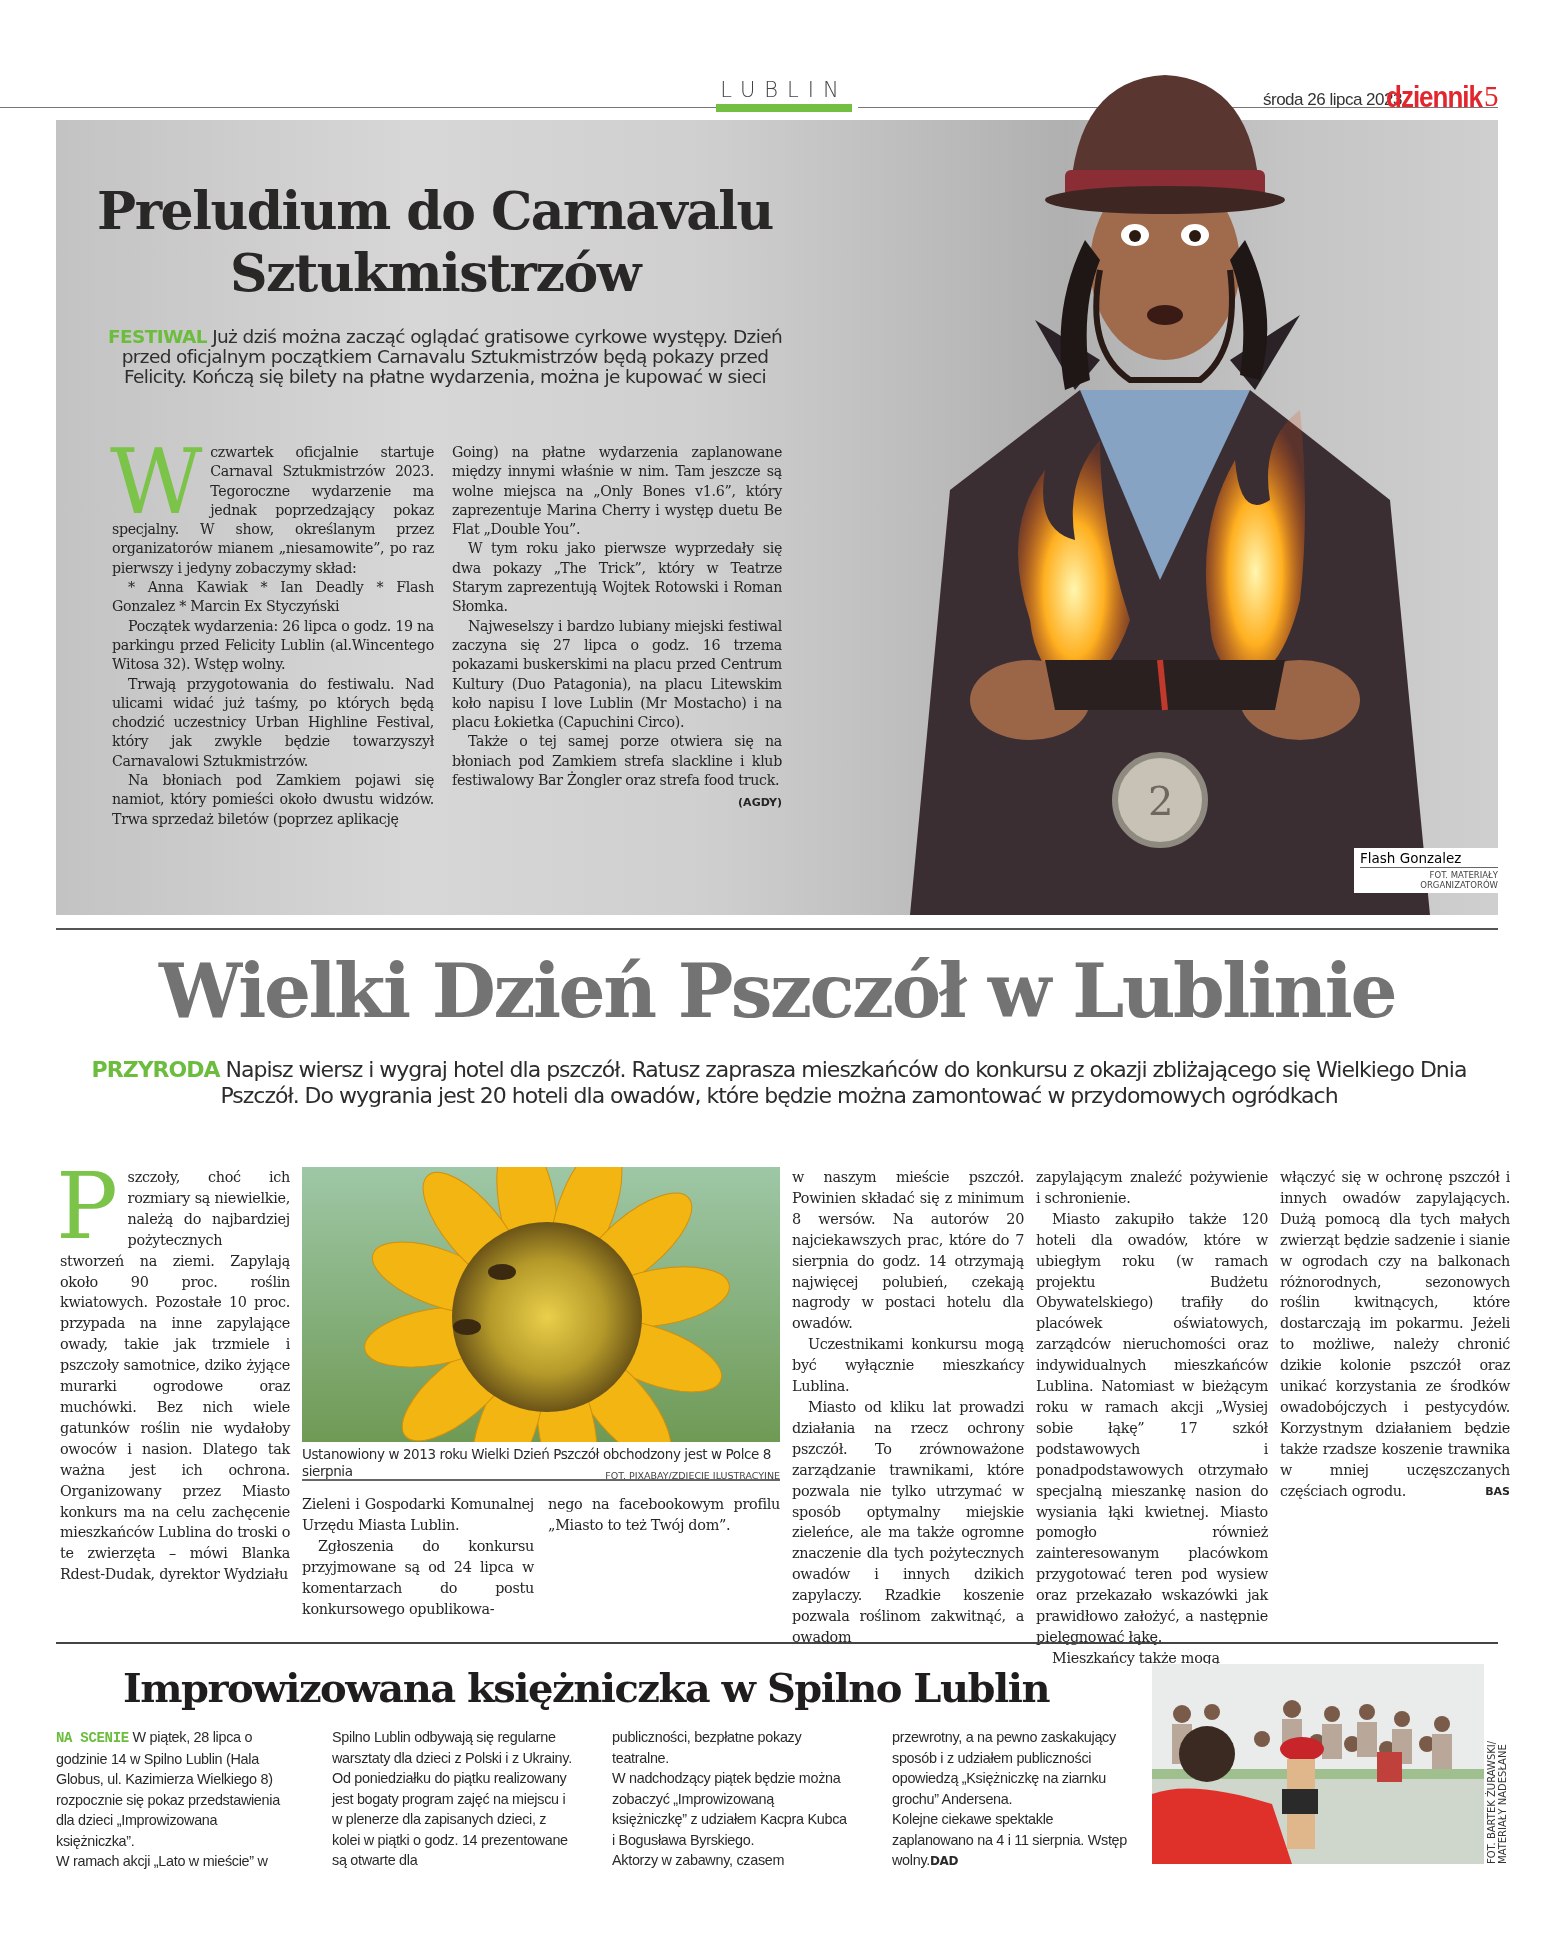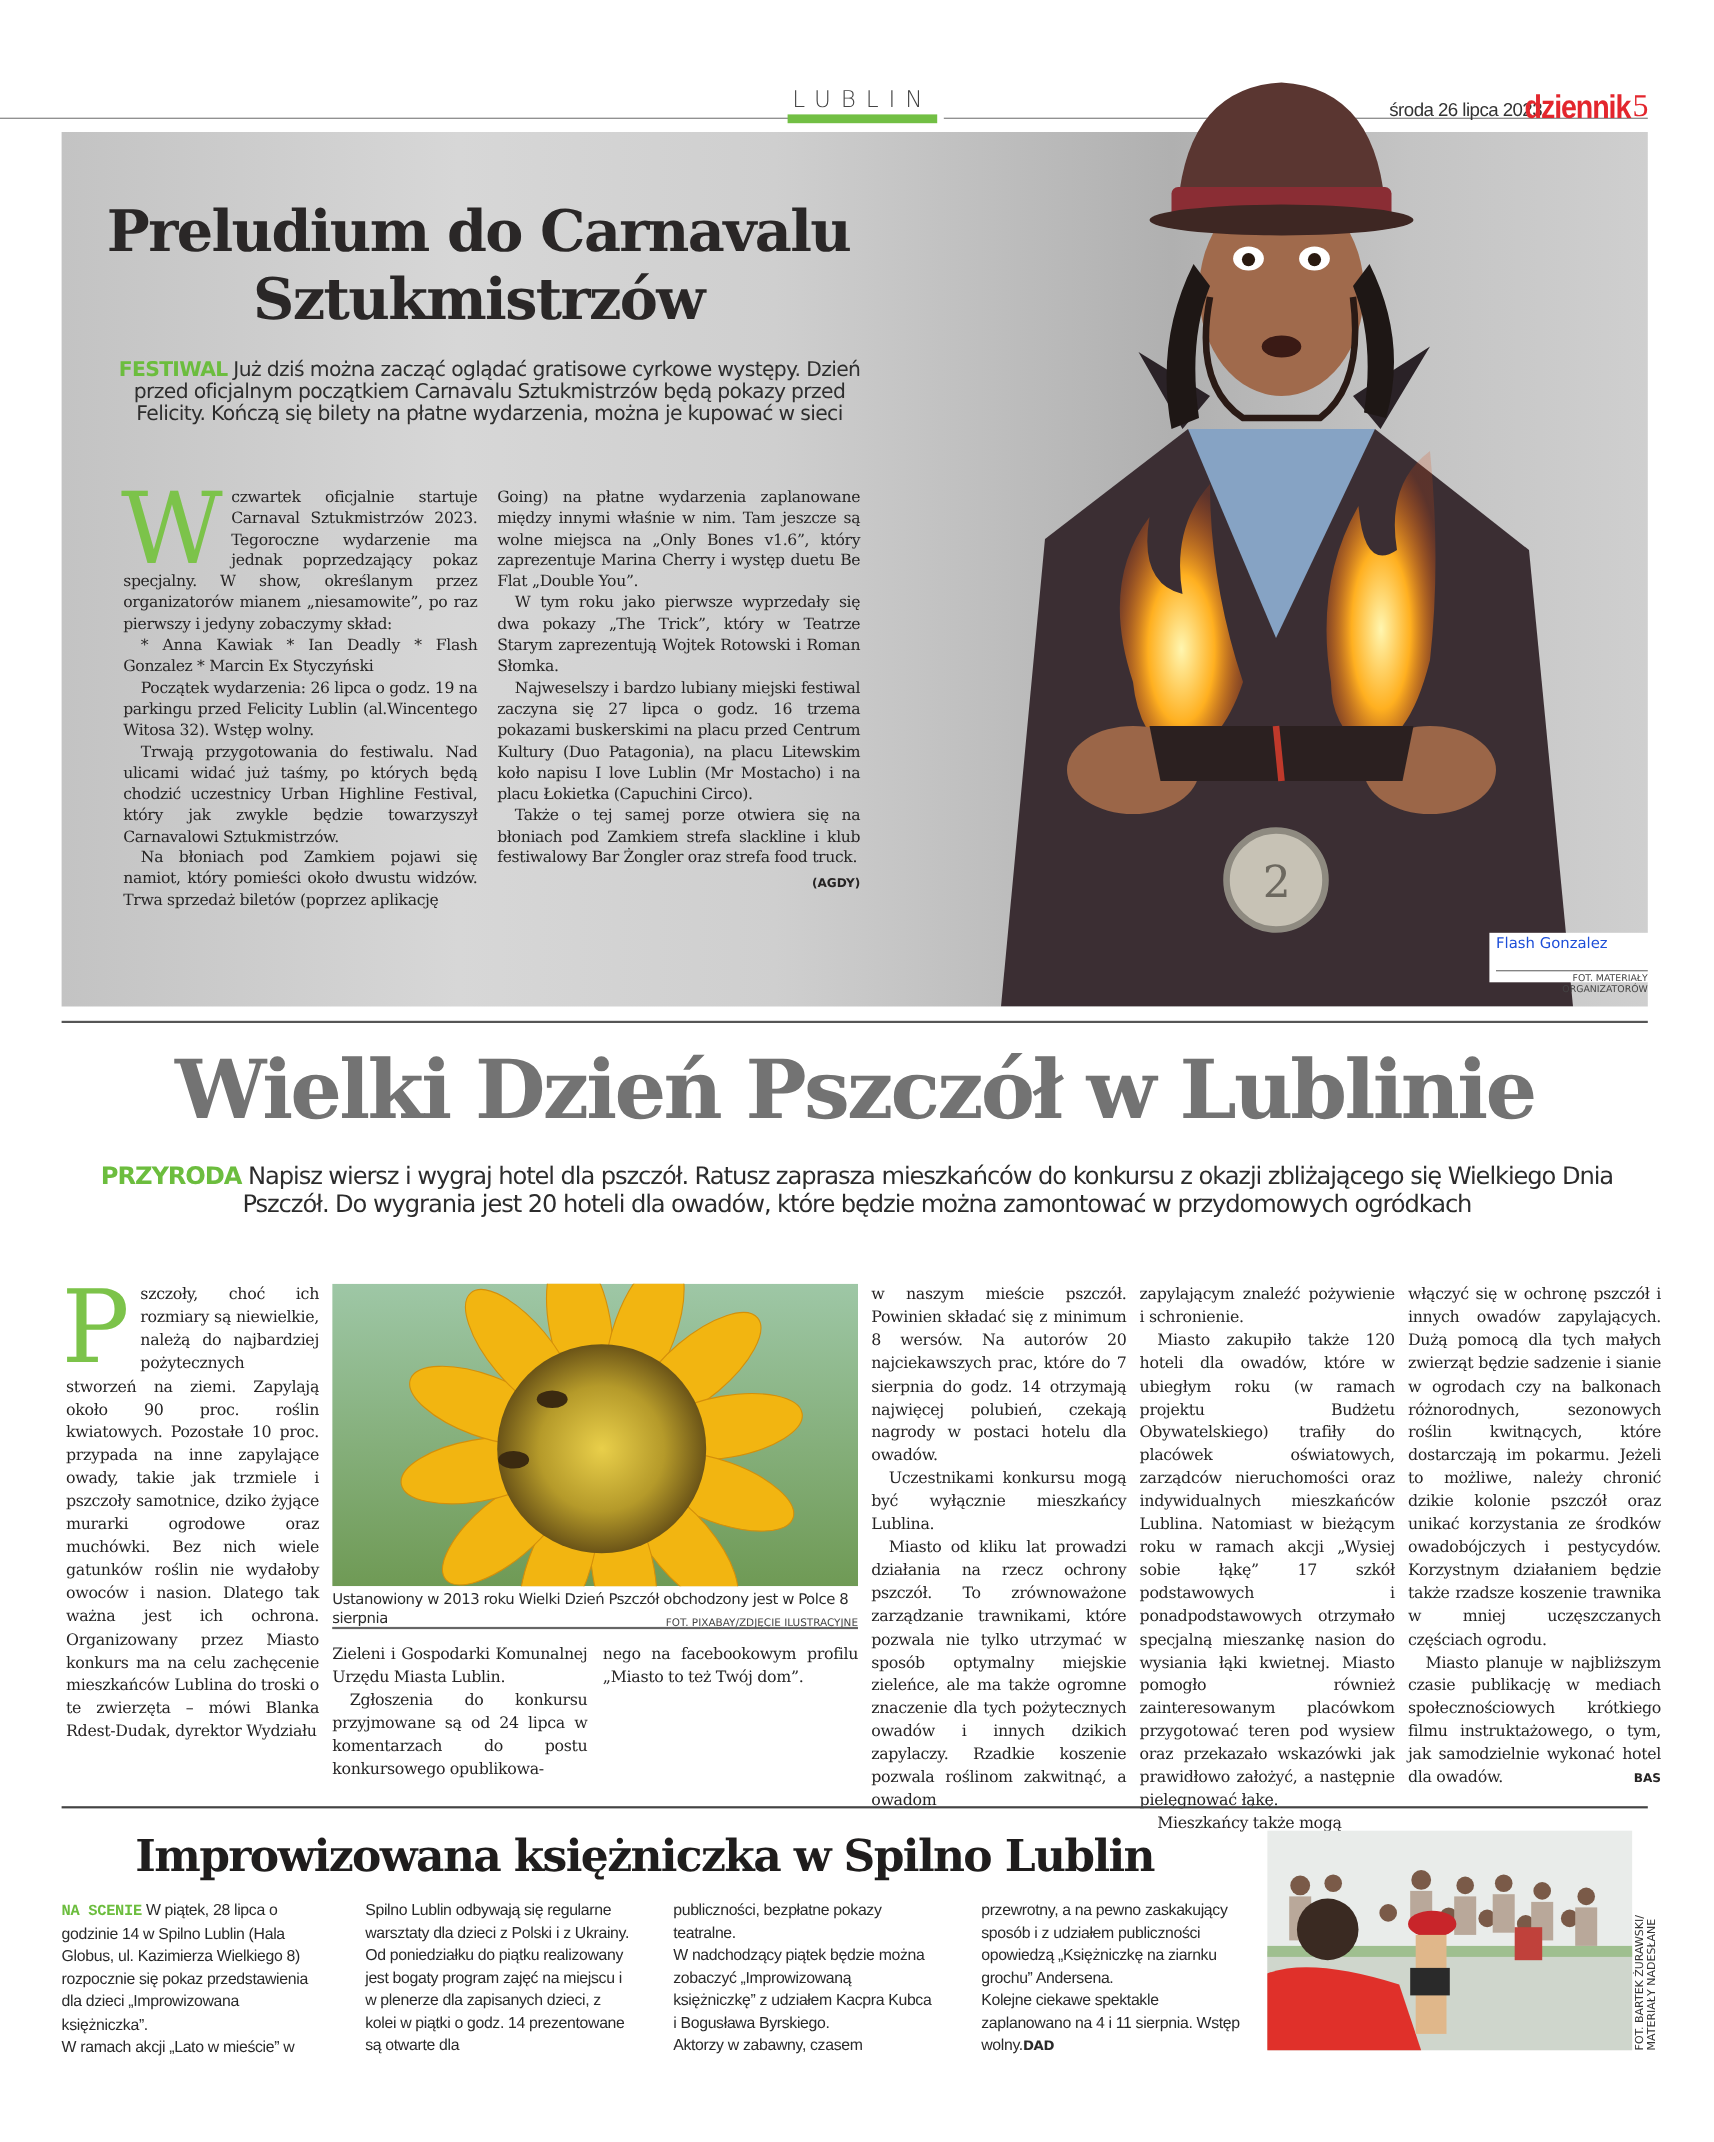--- a/index.html
+++ b/index.html
@@ -43,21 +43,21 @@
   .col p { text-indent: 16px; }
   .col p.noind { text-indent: 0; }
   .top-col1 { left: 112px; top: 443px; width: 322px; }
   .top-col2 { left: 452px; top: 443px; width: 330px; }
   .dropcap-w {
     float: left; font-family: "DejaVu Serif", serif; color: #7cc34a; font-size: 90px; line-height: 70px;
     margin: 4px 8px 0 -2px; font-weight: 400;
   }
   .byline { text-align: right; font-family: "DejaVu Sans", sans-serif; font-weight: 700; font-size: 11px; letter-spacing: 0; margin-top: 3px; }
   .cap-box { left: 1354px; top: 848px; width: 150px; height: 45px; background: #fff; padding: 2px 6px 0 6px; }
-  .cap-name { font-family: "DejaVu Sans", sans-serif; font-size: 13.5px; color: #1d4ed8; border-bottom: 1px solid #666; padding-bottom: 16px; }
+  .cap-name { font-family: "DejaVu Sans", sans-serif; font-size: 13.5px; color: #000000; border-bottom: 1px solid #666; padding-bottom: 1px; }
   .cap-credit { font-family: "DejaVu Sans", sans-serif; font-size: 8.5px; color: #444; text-align: right; line-height: 10px; margin-top: 2px; }
 
   .rule1 { left: 56px; top: 928px; width: 1442px; height: 2px; background: #555; }
 
   
   .bee-title {
     left: 56px; top: 948px; width: 1442px; text-align: center;
     font-family: "DejaVu Serif", serif; font-weight: 700; font-size: 74px; line-height: 86px; color: #737373; letter-spacing: -2.5px;
   }
   .bee-lead {
@@ -249,21 +249,20 @@
   <p>Uczestnikami konkursu mogą być wyłącznie mieszkańcy Lublina.</p>
   <p>Miasto od kliku lat prowadzi działania na rzecz ochrony pszczół. To zrównoważone zarządzanie trawnikami, które pozwala nie tylko utrzymać w sposób optymalny miejskie zieleńce, ale ma także ogromne znaczenie dla tych pożytecznych owadów i innych dzikich zapylaczy. Rzadkie koszenie pozwala roślinom zakwitnąć, a owadom</p>
 </div>
 <div class="abs col bcol bee-c4">
   <p class="noind">zapylającym znaleźć pożywienie i schronienie.</p>
   <p>Miasto zakupiło także 120 hoteli dla owadów, które w ubiegłym roku (w ramach projektu Budżetu Obywatelskiego) trafiły do placówek oświatowych, zarządców nieruchomości oraz indywidualnych mieszkańców Lublina. Natomiast w bieżącym roku w ramach akcji „Wysiej sobie łąkę” 17 szkół podstawowych i ponadpodstawowych otrzymało specjalną mieszankę nasion do wysiania łąki kwietnej. Miasto pomogło również zainteresowanym placówkom przygotować teren pod wysiew oraz przekazało wskazówki jak prawidłowo założyć, a następnie pielęgnować łąkę.</p>
   <p>Mieszkańcy także mogą</p>
 </div>
 <div class="abs col bcol bee-c5">
   <p class="noind">włączyć się w ochronę pszczół i innych owadów zapylających. Dużą pomocą dla tych małych zwierząt będzie sadzenie i sianie w ogrodach czy na balkonach różnorodnych, sezonowych roślin kwitnących, które dostarczają im pokarmu. Jeżeli to możliwe, należy chronić dzikie kolonie pszczół oraz unikać korzystania ze środków owadobójczych i pestycydów. Korzystnym działaniem będzie także rzadsze koszenie trawnika w mniej uczęszczanych częściach ogrodu.</p>
-  <p>Miasto planuje w najbliższym czasie publikację w mediach społecznościowych krótkiego filmu instruktażowego, o tym, jak samodzielnie wykonać hotel dla owadów.</p>
   <div class="byline" style="margin-top:-20px">BAS</div>
 </div>
 
 <div class="abs rule2"></div>
 
 <div class="abs bot-title">Improwizowana księżniczka w Spilno Lublin</div>
 
 <div class="abs bot-col bot-c1">
   <div><span class="kicker-sc">NA SCENIE</span><span> W piątek, 28 lipca o godzinie 14 w Spilno Lublin (Hala Globus, ul. Kazimierza Wielkiego 8) rozpocznie się pokaz przedstawienia dla dzieci „Improwizowana księżniczka”.</span></div>
   <div>W ramach akcji „Lato w mieście” w</div>

